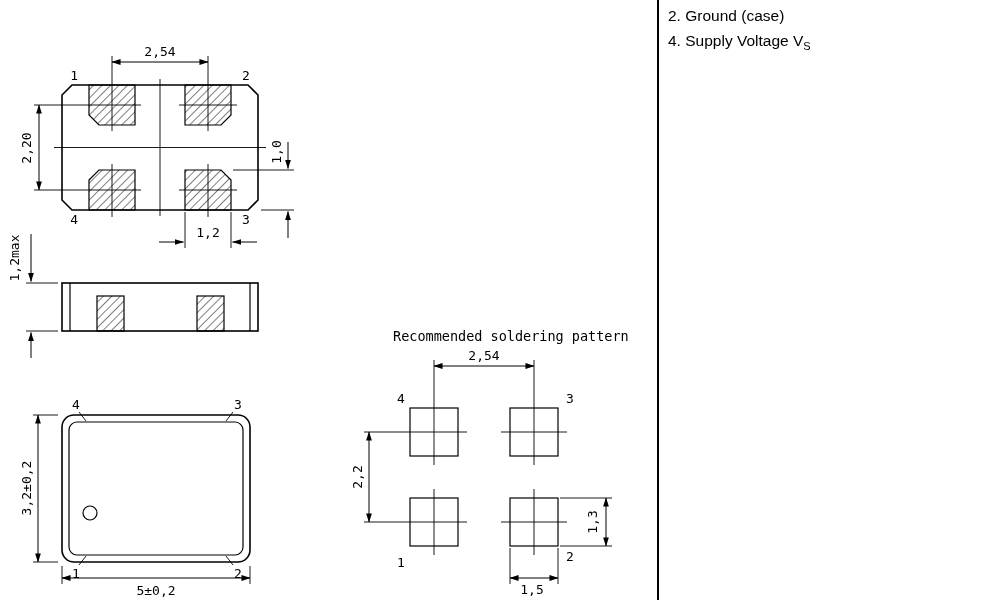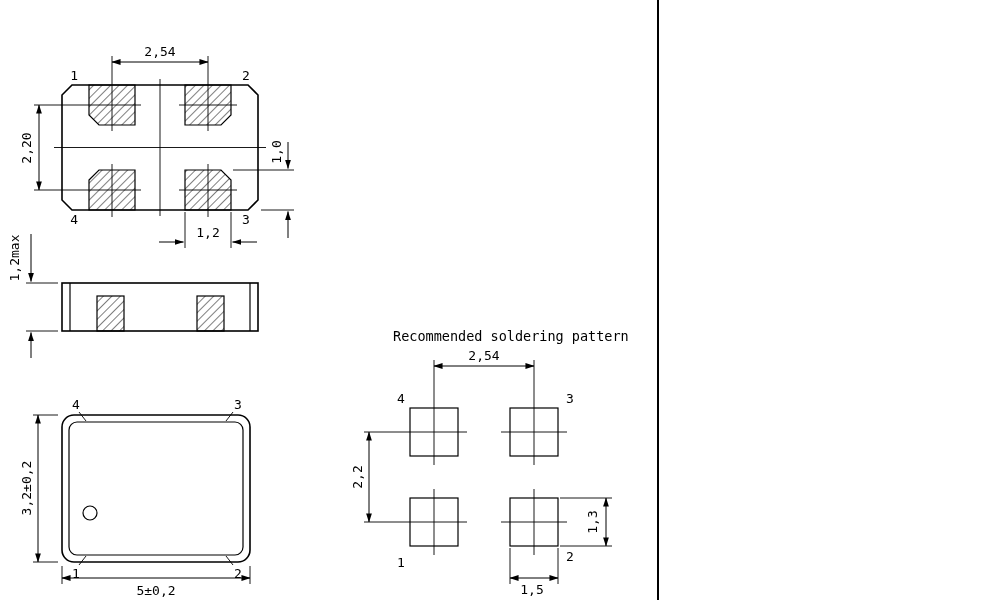--- a/index.html
+++ b/index.html
@@ -160,15 +160,17 @@
       <text class="dwg-text pin-num" x="401" y="403" text-anchor="middle">4</text>
       <text class="dwg-text pin-num" x="570" y="403" text-anchor="middle">3</text>
       <text class="dwg-text pin-num" x="401" y="567" text-anchor="middle">1</text>
       <text class="dwg-text pin-num" x="570" y="561" text-anchor="middle">2</text>
     </g>
   </svg>
 
   <div class="divider"></div>
 
   <div class="pin-panel">
+    <div class="pin-line"><span>2. Ground (case)</span><sub></sub></div>
+    <div class="pin-line"><span>4. Supply Voltage V</span><sub>S</sub></div>
   </div>
 
 </div>
 
 </body></html>

